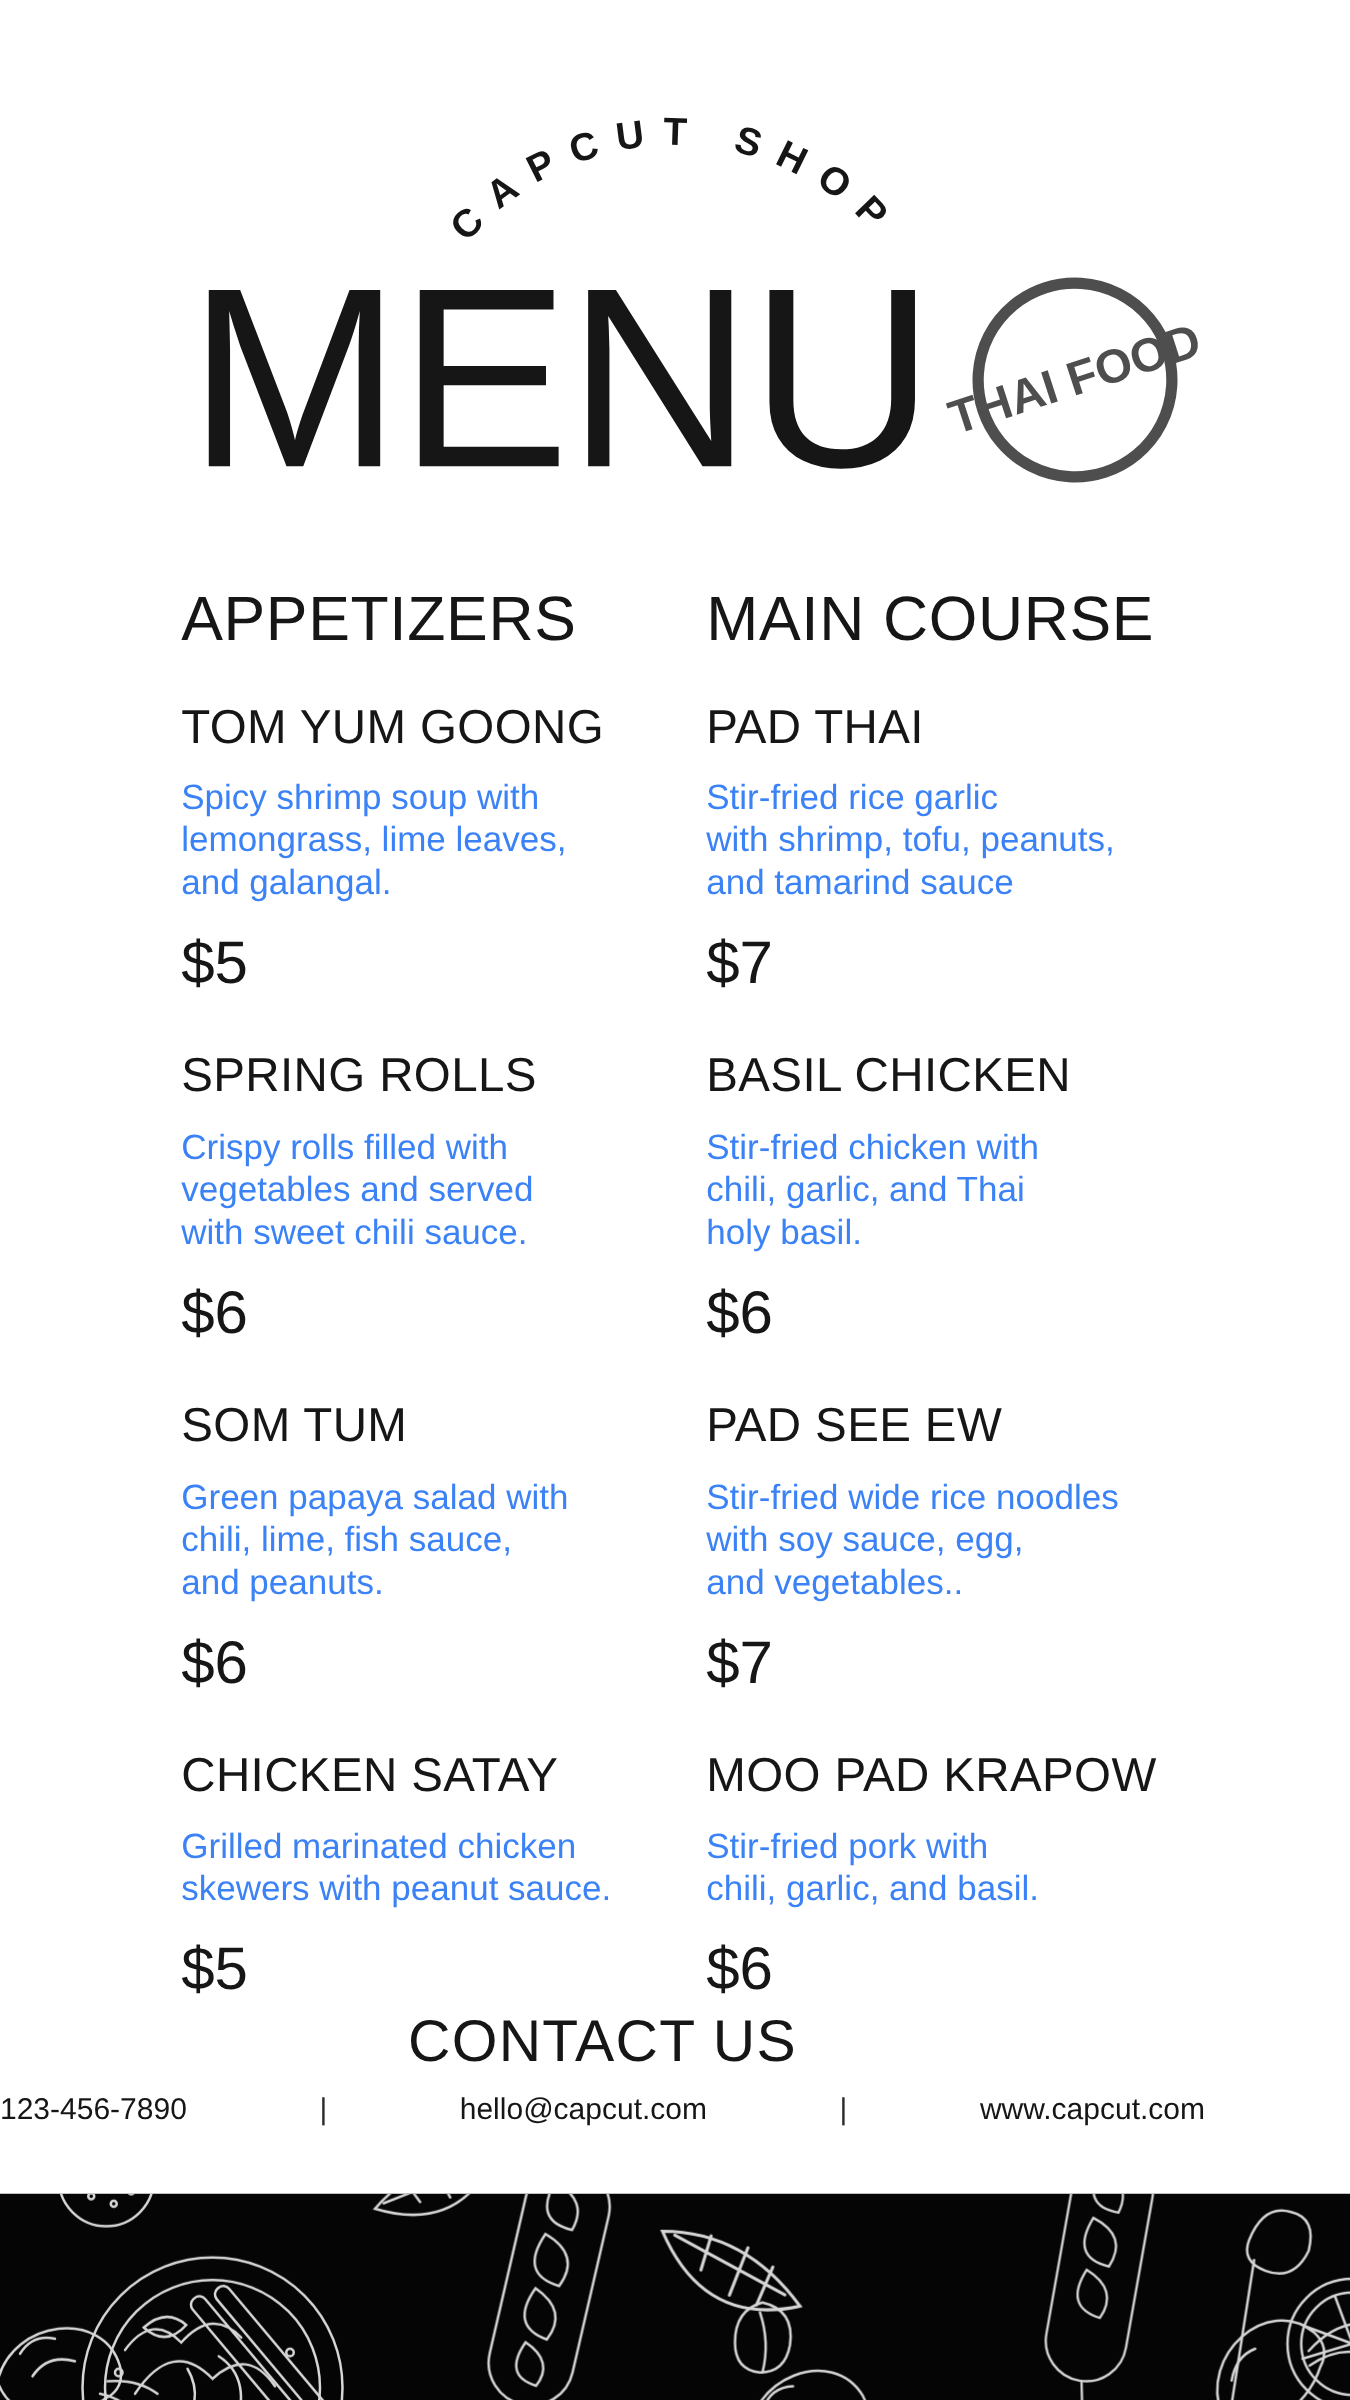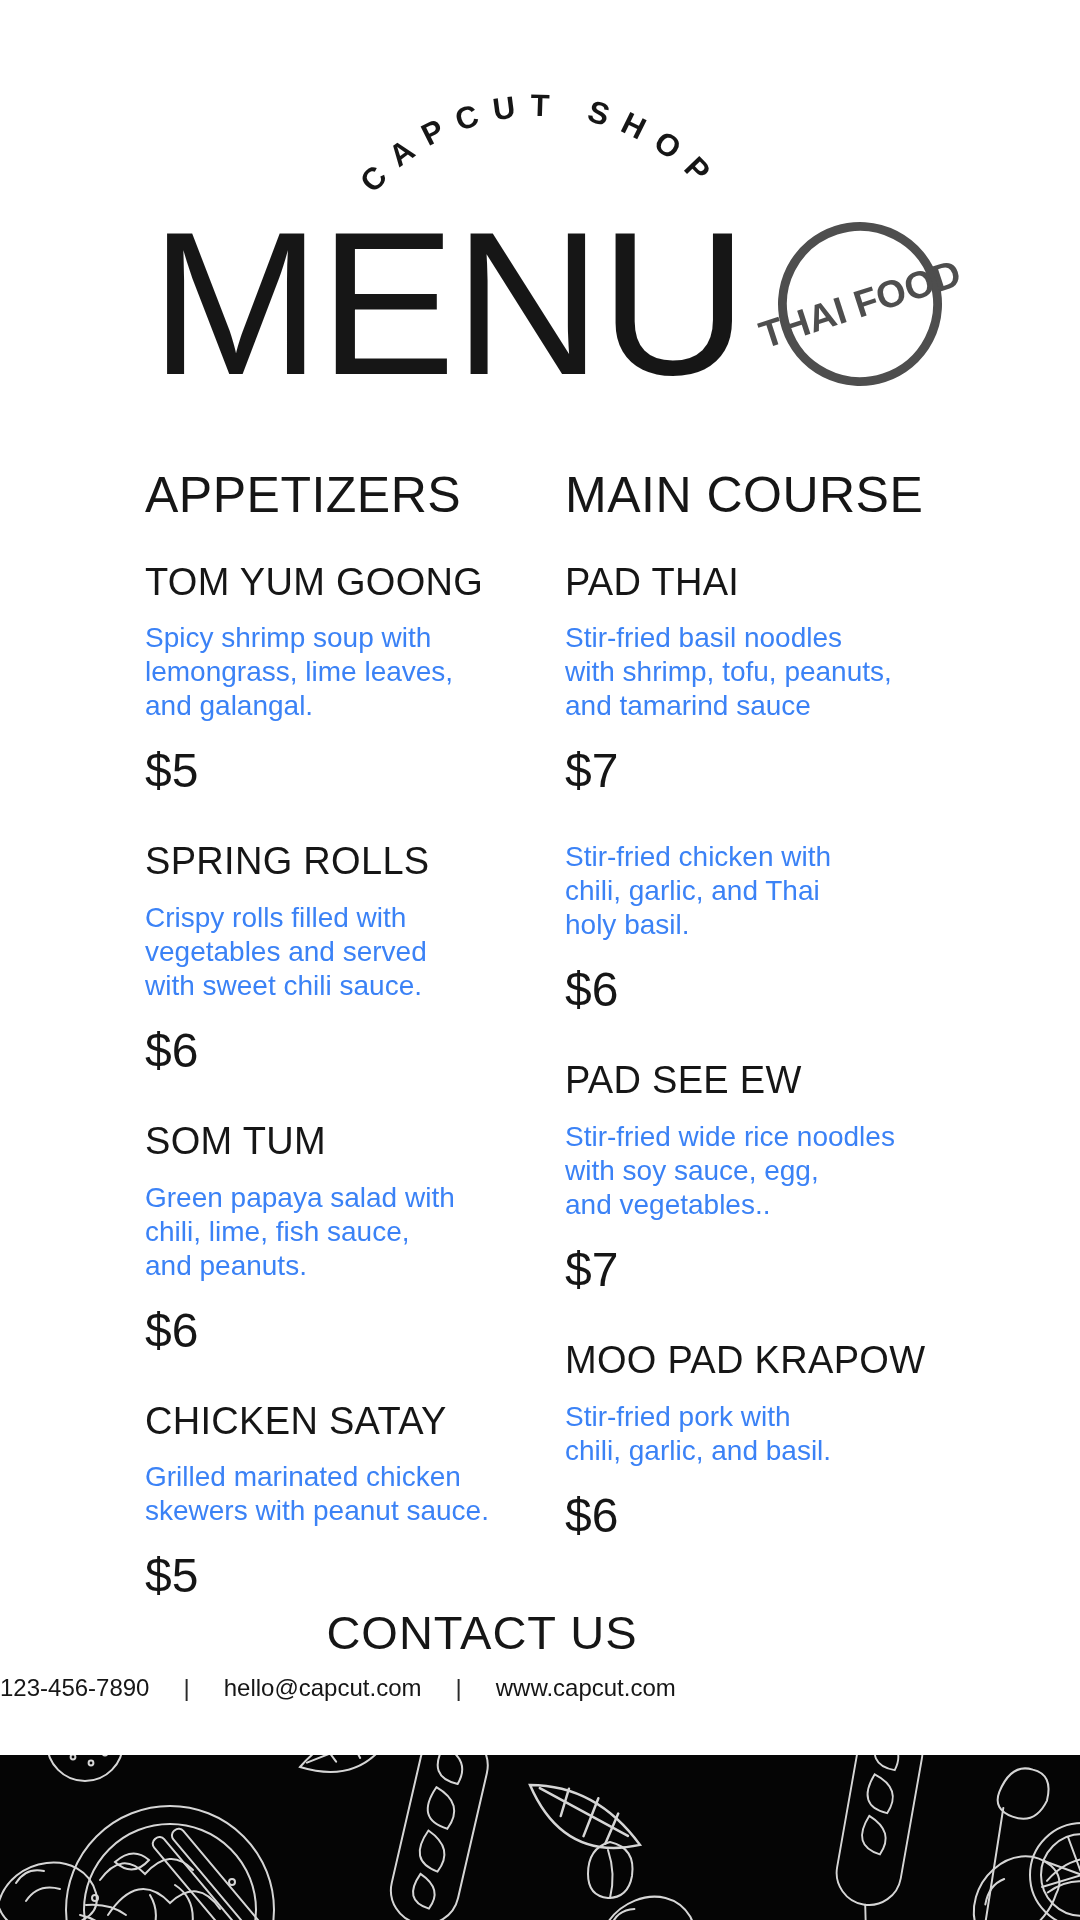--- a/index.html
+++ b/index.html
@@ -42,21 +42,21 @@
   }
   .item{margin:0 0 42px 0;}
   .item-name{font-size:38px;font-weight:500;letter-spacing:0.3px;line-height:1.15;margin:0 0 17px 0;}
   .item-desc{margin:0 0 20px 0;}
   .desc-line{display:block;font-size:28px;line-height:34px;font-weight:400;color:#3b82f6;}
   .item-price{font-size:48px;font-weight:500;}
 
   
   .contact{position:absolute;top:1606px;left:0;width:964px;text-align:center;}
   .contact-title{font-size:47px;font-weight:500;letter-spacing:1px;line-height:1.15;margin:0 0 14px 0;}
-  .contact-line{display:flex;justify-content:flex-start;align-items:center;gap:34px;font-size:24px;font-weight:400;}
+  .contact-line{display:flex;justify-content:space-between;align-items:center;gap:34px;font-size:24px;font-weight:400;}
   .contact-sep{color:#2a2a2a;}
 
   
   .footer{
     position:absolute;left:0;bottom:0;width:1080px;height:165px;
     background:var(--footer-bg,#050505);overflow:hidden;
   }
   .footer svg{display:block;width:1080px;height:165px;}
 </style>
 </head>
@@ -116,27 +116,28 @@
             <span class="desc-line">skewers with peanut sauce.</span>
           </p>
           <div class="item-price">$5</div>
         </div>
       </div>
       <div class="menu-col">
         <h2 class="section-title">MAIN COURSE</h2>
         <div class="item">
           <h3 class="item-name">PAD THAI</h3>
           <p class="item-desc">
-            <span class="desc-line">Stir-fried basil noodles</span>
+            <span class="desc-line">Stir-fried rice garlic</span>
             <span class="desc-line">with shrimp, tofu, peanuts,</span>
             <span class="desc-line">and tamarind sauce</span>
           </p>
           <div class="item-price">$7</div>
         </div>
         <div class="item">
+          <h3 class="item-name">BASIL CHICKEN</h3>
           <p class="item-desc">
             <span class="desc-line">Stir-fried chicken with</span>
             <span class="desc-line">chili, garlic, and Thai</span>
             <span class="desc-line">holy basil.</span>
           </p>
           <div class="item-price">$6</div>
         </div>
         <div class="item">
           <h3 class="item-name">PAD SEE EW</h3>
           <p class="item-desc">

